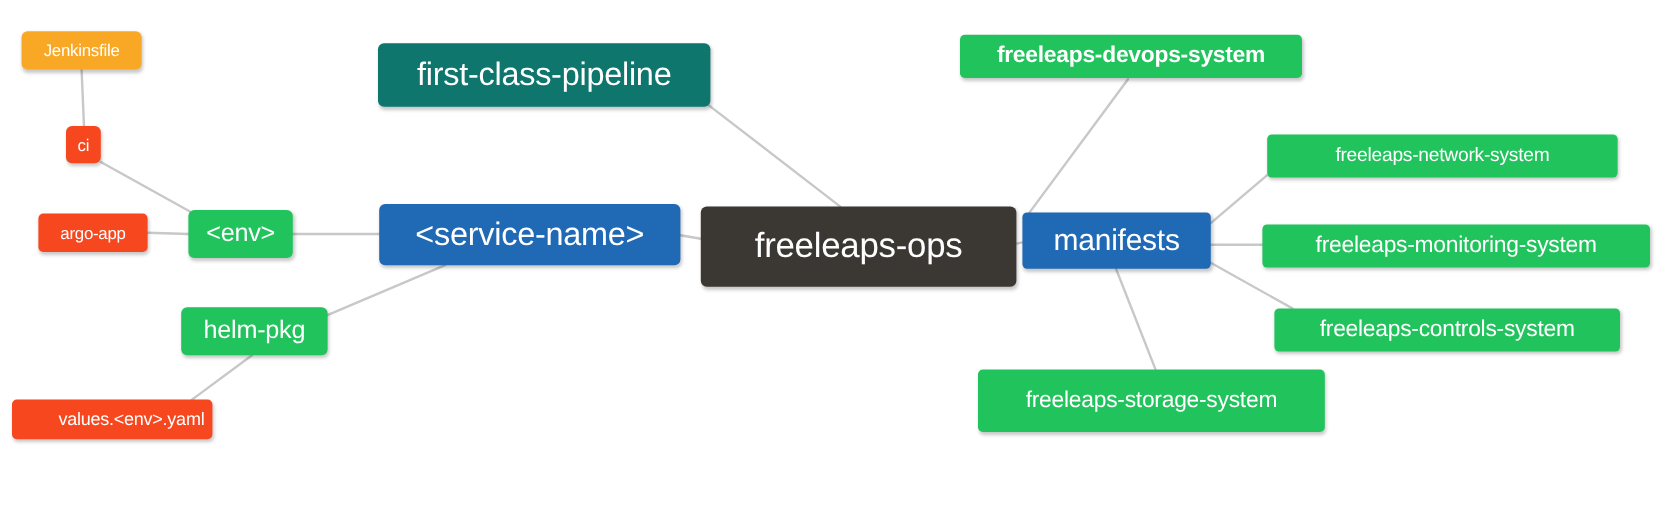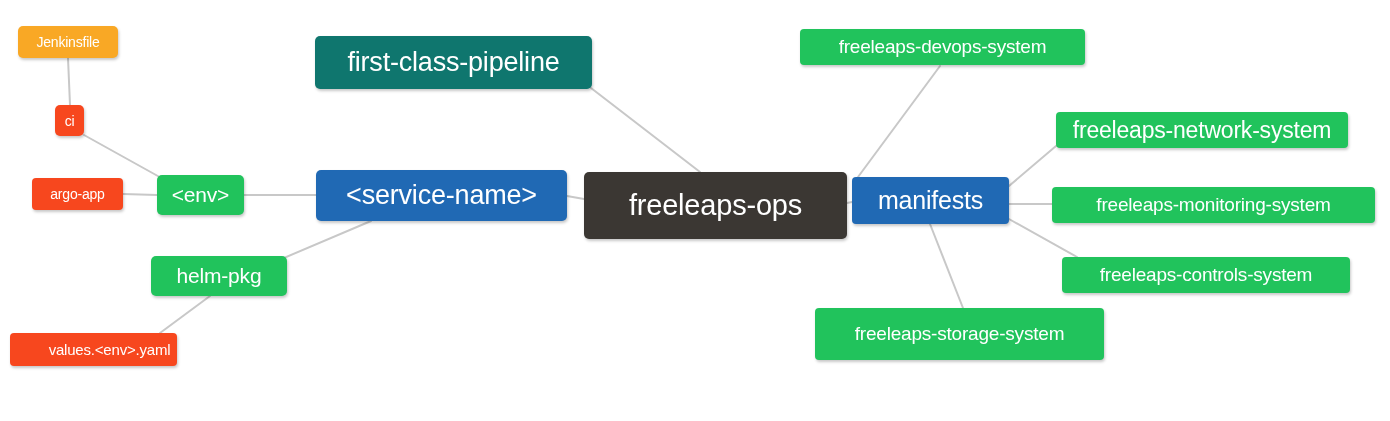--- a/index.html
+++ b/index.html
@@ -68,42 +68,42 @@
       </div>
       <div class="node" style="left: 55px; top: 105px; width: 29px; height: 31px; background: rgb(247, 71, 30); font-size: 14px; border-radius: 5px;">
         <span>ci</span>
       </div>
       <div class="node" style="left: 32px; top: 178px; width: 91px; height: 32px; background: rgb(247, 71, 30); font-size: 14px; border-radius: 4px;">
         <span>argo-app</span>
       </div>
       <div class="node" style="left: 157px; top: 175px; width: 87px; height: 40px; background: rgb(33, 195, 92); font-size: 21px; border-radius: 5px; text-align: center;">
         <span>&lt;env&gt;</span>
       </div>
-      <div class="node" style="left: 151px; top: 256px; width: 136px; height: 40px; background: rgb(33, 195, 92); font-size: 21px; border-radius: 5px;">
+      <div class="node" style="left: 151px; top: 256px; width: 122px; height: 40px; background: rgb(33, 195, 92); font-size: 21px; border-radius: 5px;">
         <span>helm-pkg</span>
       </div>
       <div class="node" style="left: 10px; top: 333px; width: 167px; height: 33px; background: rgb(247, 71, 30); font-size: 15px; border-radius: 4px; padding-left: 32px;">
         <span>values.&lt;env&gt;.yaml</span>
       </div>
       <div class="node" style="left: 315px; top: 36px; width: 277px; height: 53px; background: #0f766e; font-size: 27px; border-radius: 5px;">
         <span>first-class-pipeline</span>
       </div>
       <div class="node" style="left: 316px; top: 170px; width: 251px; height: 51px; background: rgb(32, 105, 180); font-size: 27px; border-radius: 5px; align-items: center;">
         <span>&lt;service-name&gt;</span>
       </div>
       <div class="node" style="left: 584px; top: 172px; width: 263px; height: 67px; background: rgb(59, 55, 51); font-size: 29px; border-radius: 5px;">
         <span>freeleaps-ops</span>
       </div>
       <div class="node" style="left: 852px; top: 177px; width: 157px; height: 47px; background: rgb(32, 105, 180); font-size: 25px; border-radius: 4px; align-items: center;">
         <span>manifests</span>
       </div>
-      <div class="node" style="left: 800px; top: 29px; width: 285px; height: 36px; background: rgb(33, 195, 92); font-size: 19px; border-radius: 4px;">
+      <div class="node" style="left: 800px; top: 29px; width: 285px; height: 36px; background: rgb(33, 195, 92); font-size: 19px; border-radius: 4px; font-weight: bold;">
         <span>freeleaps-devops-system</span>
       </div>
-      <div class="node" style="left: 1056px; top: 112px; width: 292px; height: 36px; background: rgb(33, 195, 92); font-size: 23px; border-radius: 4px;">
+      <div class="node" style="left: 1056px; top: 112px; width: 292px; height: 36px; background: rgb(33, 195, 92); font-size: 16px; border-radius: 4px;">
         <span>freeleaps-network-system</span>
       </div>
       <div class="node" style="left: 1052px; top: 187px; width: 323px; height: 36px; background: rgb(33, 195, 92); font-size: 19px; border-radius: 4px;">
         <span>freeleaps-monitoring-system</span>
       </div>
       <div class="node" style="left: 1062px; top: 257px; width: 288px; height: 36px; background: rgb(33, 195, 92); font-size: 19px; border-radius: 4px; text-align: right;">
         <span>freeleaps-controls-system</span>
       </div>
       <div class="node" style="left: 815px; top: 308px; width: 289px; height: 52px; background: rgb(33, 195, 92); font-size: 19px; border-radius: 4px;">
         <span>freeleaps-storage-system</span>

